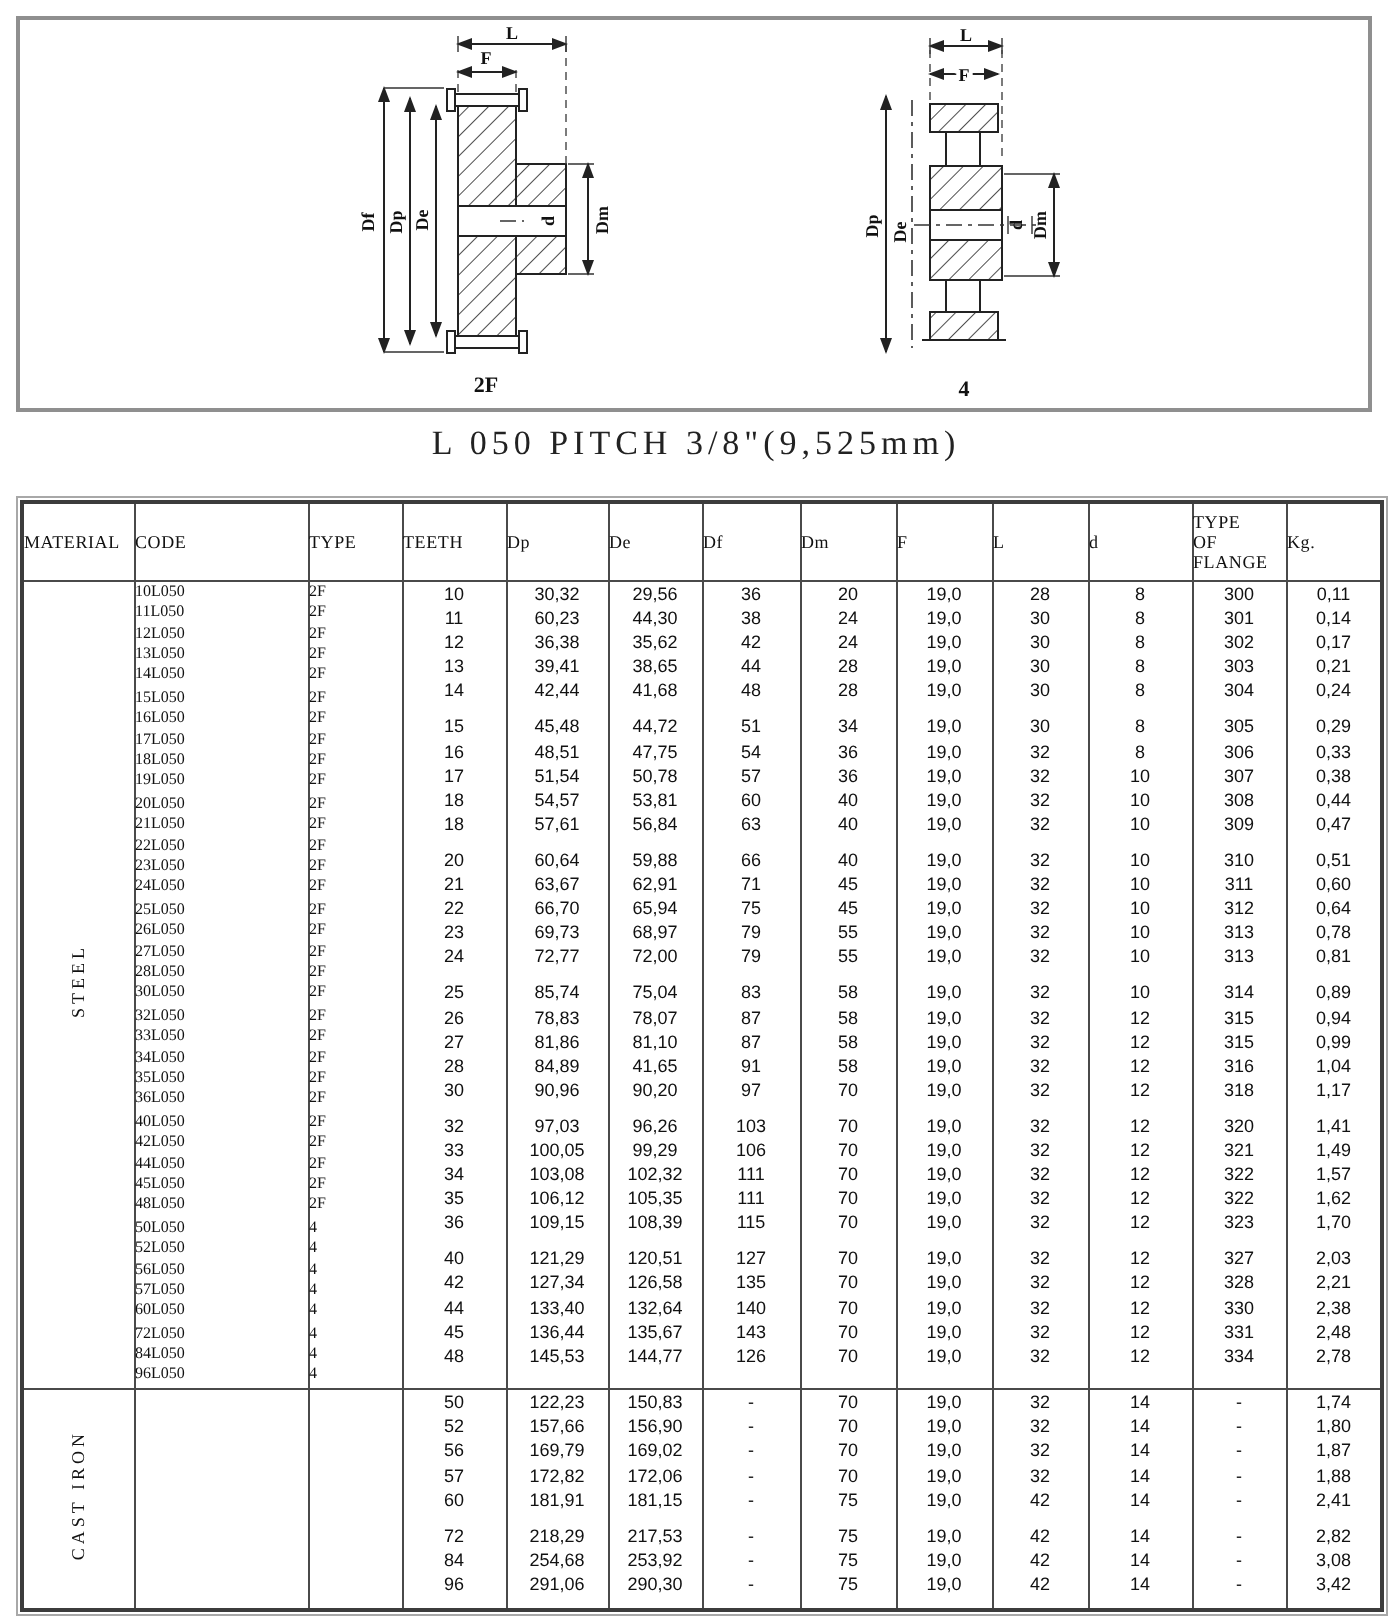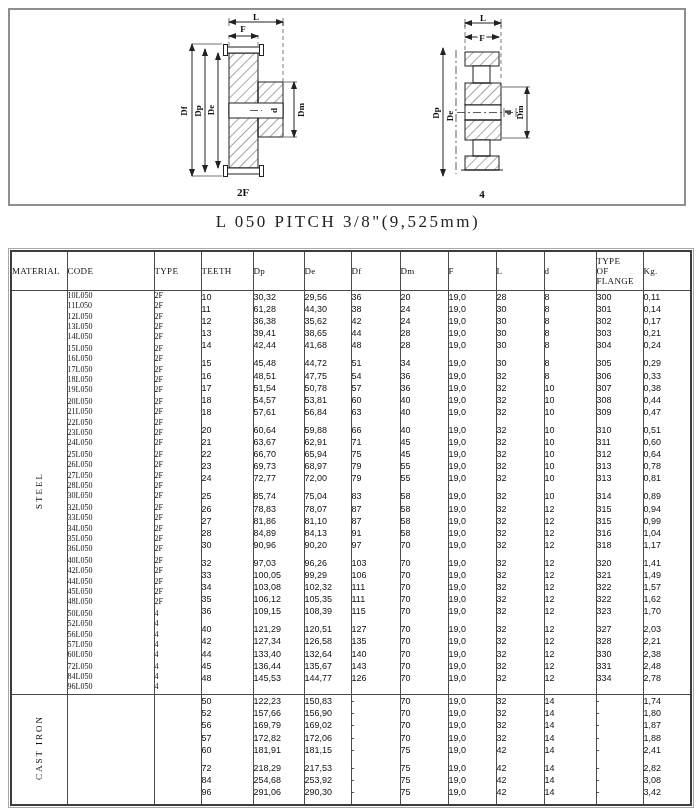--- a/index.html
+++ b/index.html
@@ -21,21 +21,21 @@
   table.spec th{height:38px;font-family:"Liberation Serif",serif;font-weight:normal;
                 font-size:9px;letter-spacing:0.3px;text-align:left;vertical-align:middle;
                 white-space:pre-line;line-height:10px;color:#111;}
   td.mat-cell{vertical-align:middle;text-align:center;}
   .vtext{display:inline-block;writing-mode:vertical-rl;transform:rotate(180deg);
          font-family:"Liberation Serif",serif;font-size:9px;letter-spacing:2px;color:#111;}
   td.code-cell, td.type-cell{vertical-align:top;padding-top:2px;
          font-family:"Liberation Serif",serif;font-size:8px;color:#111;}
   td.code-cell .grp, td.type-cell .grp{margin-bottom:1.5px;}
   .cline{height:10.3px;line-height:10.3px;}
-  td.data-cell{vertical-align:top;padding-top:5px;text-align:left;
+  td.data-cell{vertical-align:top;padding-top:5px;text-align:center;
          font-family:"Liberation Sans",sans-serif;font-size:9px;color:#111;}
   td.data-cell .grp{margin-bottom:6px;}
   .dline{height:12.1px;line-height:12.1px;}
   
   .dln{stroke:#222;stroke-width:1;fill:none;}
   .thin{stroke:#333;stroke-width:0.7;fill:none;}
   .dsh{stroke:#444;stroke-width:0.7;fill:none;stroke-dasharray:4 3;}
   .cdash{stroke:#333;stroke-width:0.8;fill:none;stroke-dasharray:8 3 2 3;}
   .dimlab{font-family:"Liberation Serif",serif;font-size:9px;font-weight:bold;fill:#111;}
   .cap{font-family:"Liberation Serif",serif;font-size:11px;font-weight:bold;fill:#111;}
@@ -328,21 +328,21 @@
                 <div class="dline">40</div>
                 <div class="dline">42</div>
                 <div class="dline">44</div>
                 <div class="dline">45</div>
                 <div class="dline">48</div>
               </div>
             </td>
             <td class="data-cell">
               <div class="grp">
                 <div class="dline">30,32</div>
-                <div class="dline">61,28</div>
+                <div class="dline">60,23</div>
                 <div class="dline">36,38</div>
                 <div class="dline">39,41</div>
                 <div class="dline">42,44</div>
               </div>
               <div class="grp">
                 <div class="dline">45,48</div>
                 <div class="dline">48,51</div>
                 <div class="dline">51,54</div>
                 <div class="dline">54,57</div>
                 <div class="dline">57,61</div>
@@ -395,21 +395,21 @@
                 <div class="dline">59,88</div>
                 <div class="dline">62,91</div>
                 <div class="dline">65,94</div>
                 <div class="dline">68,97</div>
                 <div class="dline">72,00</div>
               </div>
               <div class="grp">
                 <div class="dline">75,04</div>
                 <div class="dline">78,07</div>
                 <div class="dline">81,10</div>
-                <div class="dline">84,13</div>
+                <div class="dline">41,65</div>
                 <div class="dline">90,20</div>
               </div>
               <div class="grp">
                 <div class="dline">96,26</div>
                 <div class="dline">99,29</div>
                 <div class="dline">102,32</div>
                 <div class="dline">105,35</div>
                 <div class="dline">108,39</div>
               </div>
               <div class="grp">

